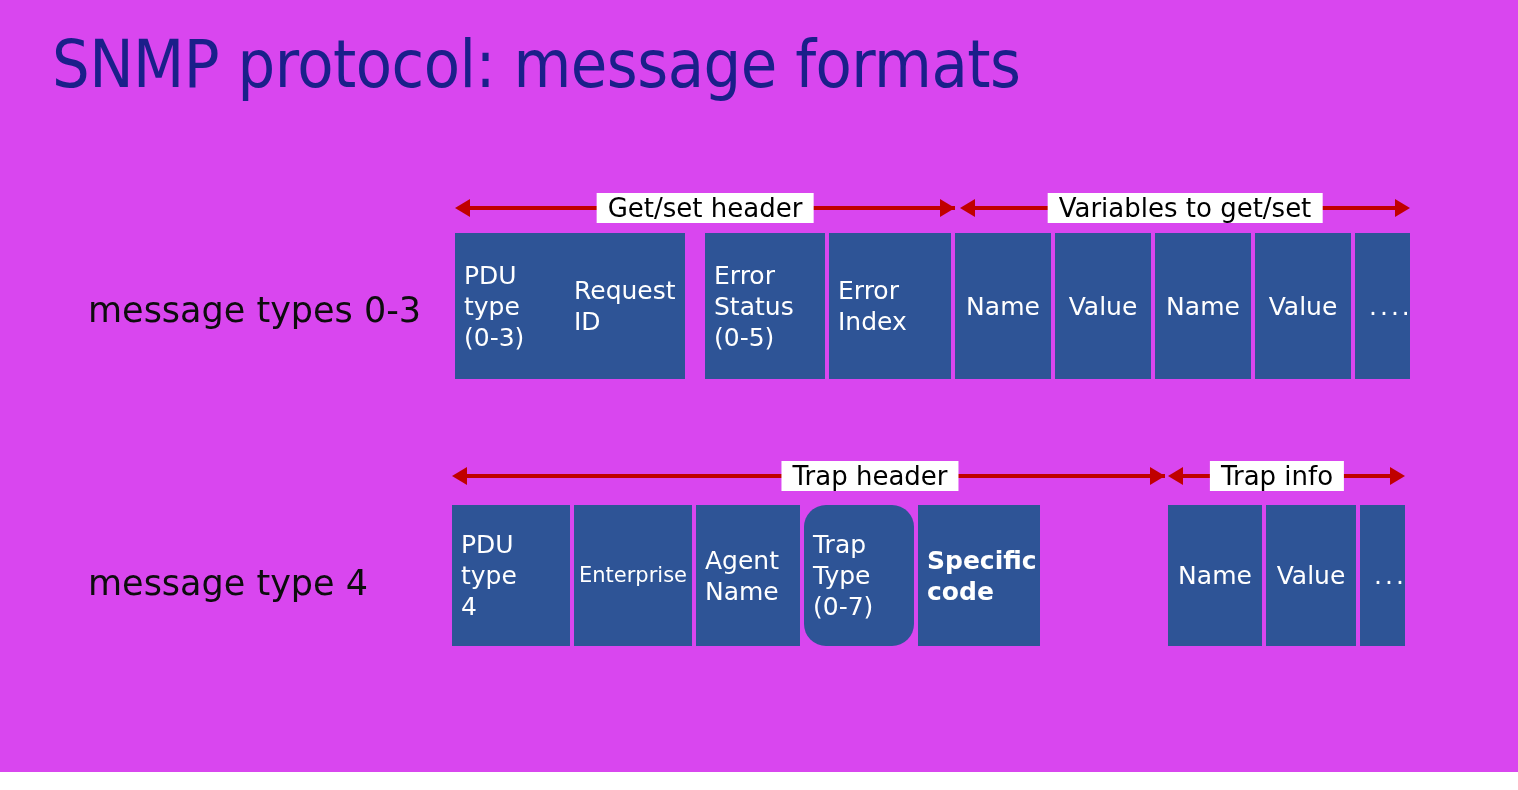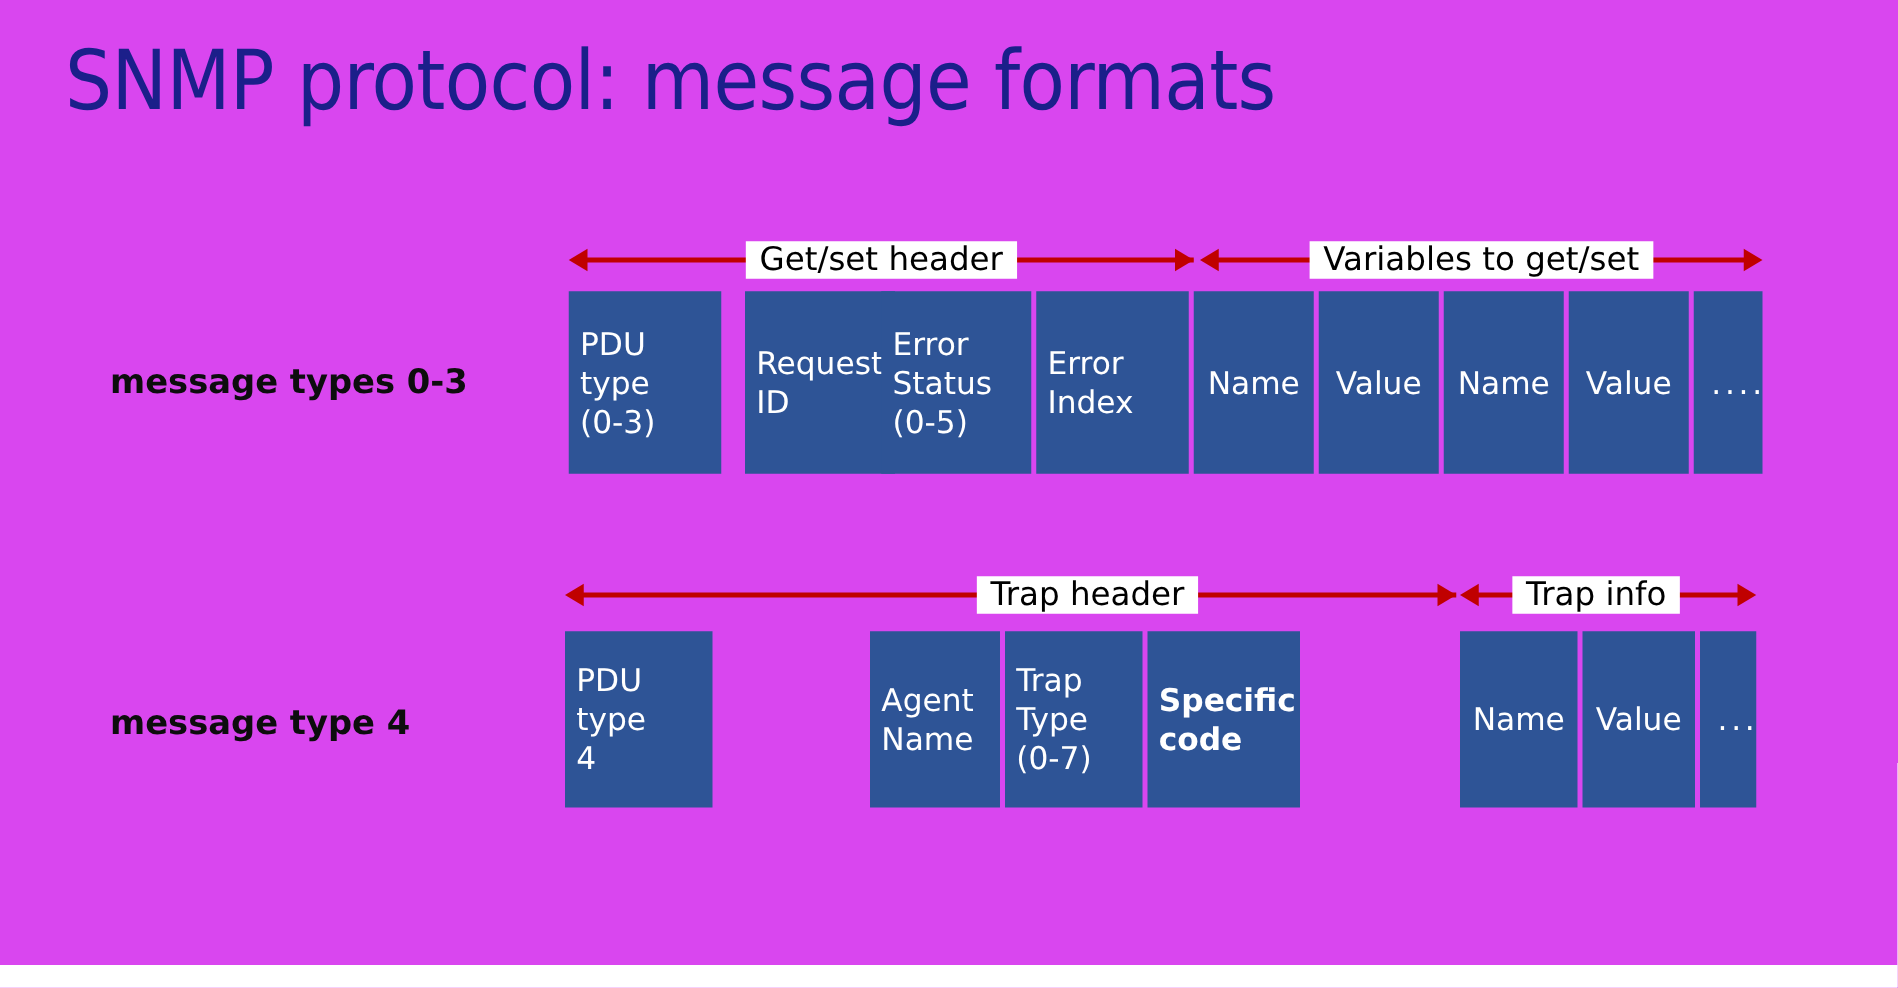--- a/index.html
+++ b/index.html
@@ -21,24 +21,23 @@
     line-height: 78px;
     color: #1B1F8A;
     white-space: nowrap;
     letter-spacing: -0.5px;
   }
 
   
   .row-label {
     position: absolute;
     font-family: "DejaVu Sans", "Liberation Sans", sans-serif;
-    font-size: 27px;
+    font-size: 35px;
     color: #0d0d0d;
     white-space: nowrap;
-    font-weight: bold;
   }
   .row-label.r1 { left: 88px; top: 290px; }
   .row-label.r2 { left: 88px; top: 563px; }
 
   
   .field-row { position: absolute; height: 146px; }
   .field-row.r1 { left: 455px; top: 233px; width: 955px; }
   .field-row.r2 { left: 452px; top: 505px; width: 953px; height: 141px; }
 
   .cell {
@@ -131,21 +130,21 @@
     <div class="arrow-head right" style="left:940px;"></div>
     <div class="arrow-label" style="left:730px;text-align:right;">Variables to get/set</div>
   </div>
 
   <div class="field-row r1">
     <div class="cell" style="left:0px;   width:122px;">
       <span class="ln">PDU</span>
       <span class="ln">type</span>
       <span class="ln">(0-3)</span>
     </div>
-    <div class="cell" style="left:141px; width:120px;">
+    <div class="cell" style="left:110px; width:120px;">
       <span class="ln">Request</span>
       <span class="ln">ID</span>
     </div>
     <div class="cell" style="left:250px; width:120px;">
       <span class="ln">Error</span>
       <span class="ln">Status</span>
       <span class="ln">(0-5)</span>
     </div>
     <div class="cell" style="left:374px; width:122px;">
       <span class="ln">Error</span>
@@ -182,25 +181,28 @@
     <div class="arrow-head right" style="left:938px;"></div>
     <div class="arrow-label" style="left:825px;">Trap info</div>
   </div>
 
   <div class="field-row r2">
     <div class="cell" style="left:0px;   width:118px;">
       <span class="ln">PDU</span>
       <span class="ln">type</span>
       <span class="ln">4</span>
     </div>
+    <div class="cell small center" style="left:122px; width:118px;">
+      <span class="ln">Enterprise</span>
+    </div>
     <div class="cell" style="left:244px; width:104px;justify-content:center;">
       <span class="ln">Agent</span>
       <span class="ln">Name</span>
     </div>
-    <div class="cell" style="left:352px; width:110px;">
+    <div class="cell" style="left:352px; width:110px;border-radius:22px;">
       <span class="ln">Trap</span>
       <span class="ln">Type</span>
       <span class="ln">(0-7)</span>
     </div>
     <div class="cell" style="left:466px; width:122px;font-weight:bold;">
       <span class="ln">Specific</span>
       <span class="ln">code</span>
     </div>
     <div class="cell center" style="left:716px; width:94px;">
       <span class="ln">Name</span>

